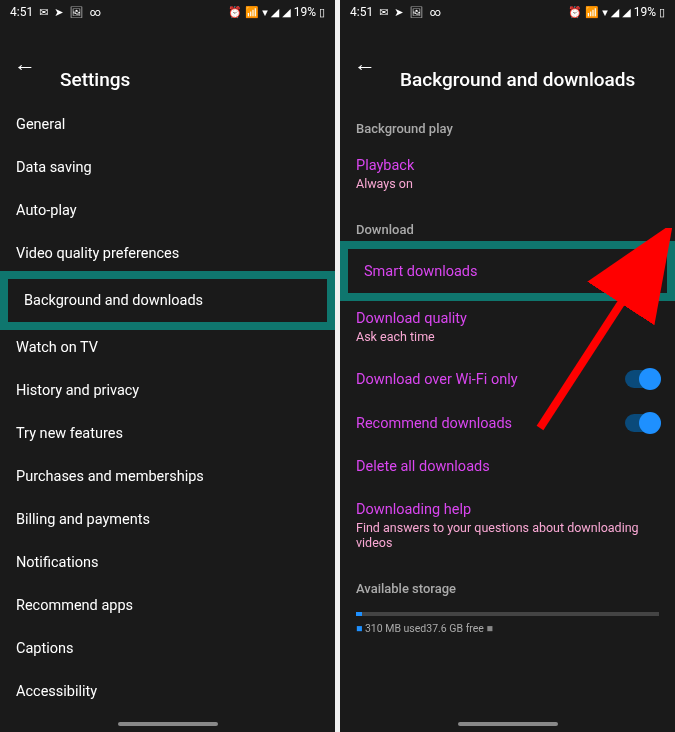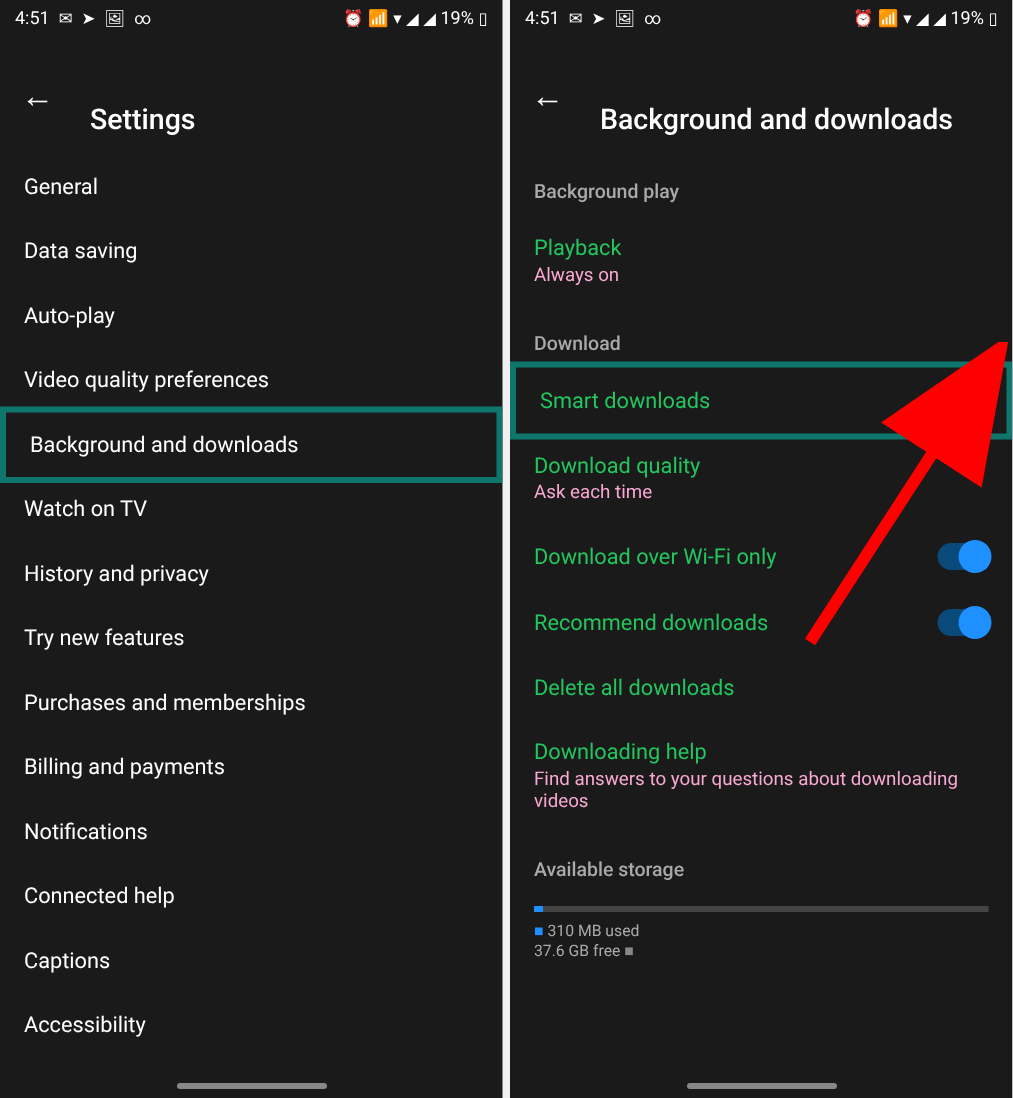--- a/index.html
+++ b/index.html
@@ -56,24 +56,24 @@
   }
   .list-item {
     padding: 13px 16px;
     font-size: 14.5px;
     color: #fff;
     display: flex;
     justify-content: space-between;
     align-items: center;
   }
   .list-item-text { flex: 1; }
-  .list-item-title { font-size: 14.5px; color: #22c55e; }
+  .list-item-title { font-size: 14.5px; color: #d946ef; }
   .list-item-sub { font-size: 12.5px; color: #f9a8d4; margin-top: 2px; }
   .highlight-red {
-    border: 4px solid #0f766e;
+    border: 8px solid #0f766e;
     margin: -4px 0;
   }
   .toggle {
     width: 34px;
     height: 18px;
     background: #0a4a7a;
     border-radius: 10px;
     position: relative;
   }
   .toggle.on::after {
@@ -95,25 +95,24 @@
   .storage-bar-used {
     position: absolute;
     left: 0;
     top: 0;
     height: 100%;
     width: 2%;
     background: #1e90ff;
   }
   .storage-labels {
     display: flex;
-    justify-content: center;
+    justify-content: flex-start;
     padding: 2px 16px;
     font-size: 10.5px;
     color: #aaa;
-    flex-direction: column;
   }
   .storage-labels span::before {
     content: '■ ';
     color: #1e90ff;
   }
   .storage-labels .free::before {
     color: #888;
   }
   .storage-labels .free::after {
     content: ' ■';
@@ -192,21 +191,21 @@
     <div class="list-item">
         <span>Purchases and memberships</span>
       </div>
     <div class="list-item">
         <span>Billing and payments</span>
       </div>
     <div class="list-item">
         <span>Notifications</span>
       </div>
     <div class="list-item">
-        <span>Connected help</span>
+        <span>Recommend apps</span>
       </div>
     <div class="list-item">
         <span>Captions</span>
       </div>
     <div class="list-item">
         <span>Accessibility</span>
       </div>
   </div>
   <div class="nav-hint"></div>
 </div>

